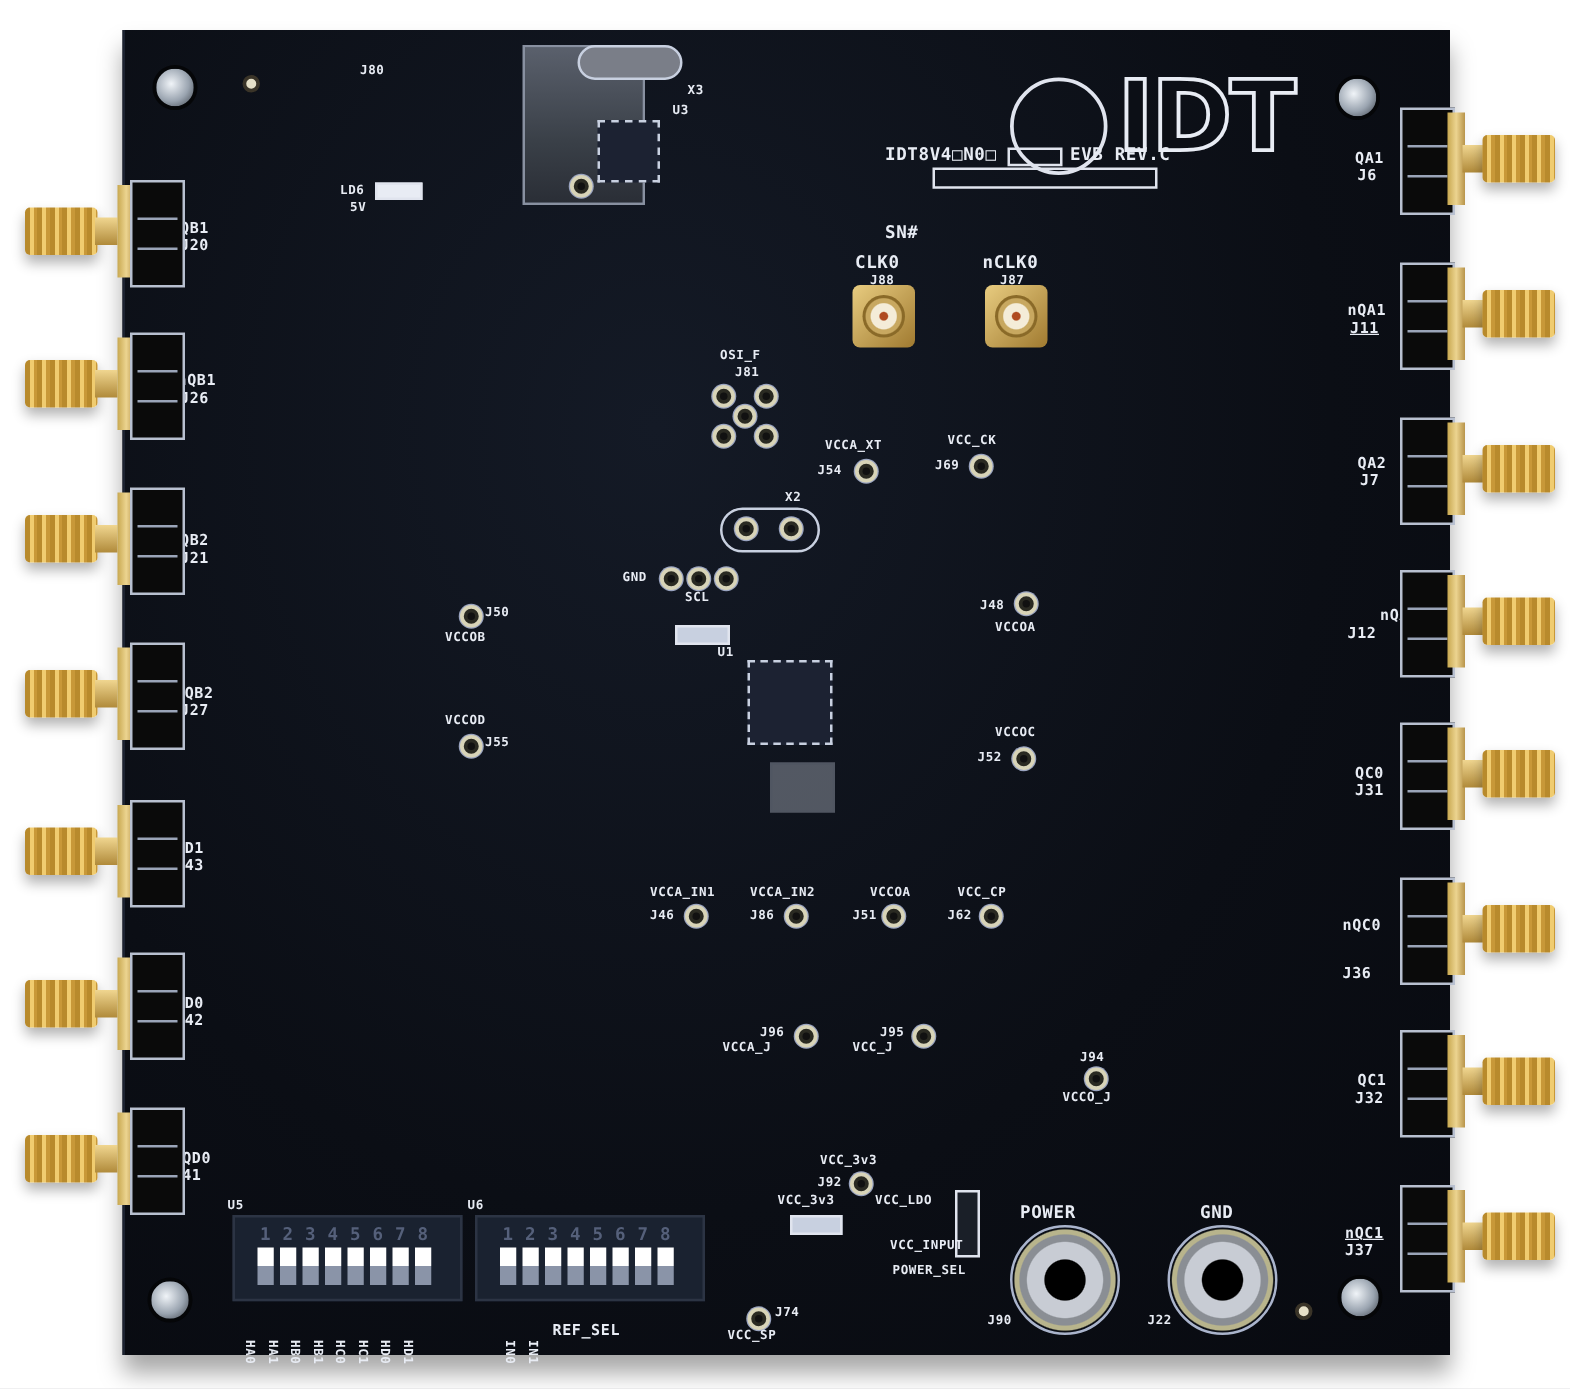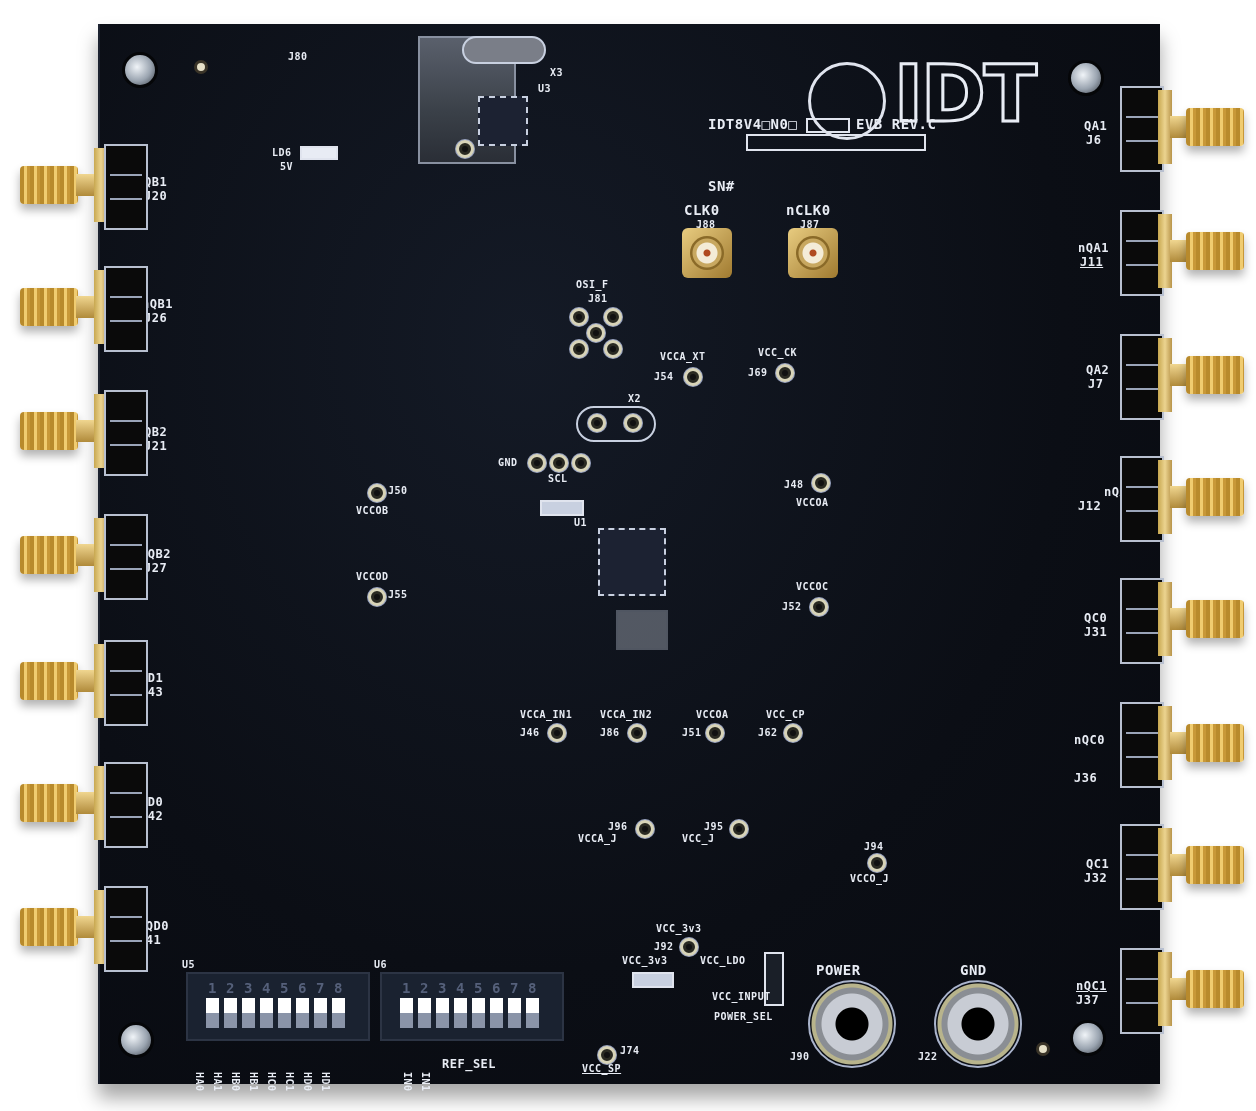--- a/index.html
+++ b/index.html
@@ -161,21 +161,21 @@
   <div class="tp" style="left:580px;top:914px;"></div>
   <div class="silk sm" style="left:522px;top:932px;">VCC_3v3</div>
   <div class="box" style="left:532px;top:948px;width:38px;height:12px;background:#c8d0e0;"></div>
   <div class="silk sm" style="left:600px;top:932px;">VCC_LDO</div>
   <div class="box" style="left:664px;top:928px;width:16px;height:50px;background:#1a1f28;"></div>
   <div class="silk sm" style="left:580px;top:968px;margin-left:32px;">VCC_INPUT</div>
   <div class="silk sm" style="left:614px;top:988px;">POWER_SEL</div>
 
   <div class="tp" style="left:498px;top:1022px;"></div>
   <div class="silk sm" style="left:520px;top:1022px;">J74</div>
-  <div class="silk sm" style="left:482px;top:1040px;text-decoration:underline;">VCC_SP</div>
+  <div class="silk sm" style="left:482px;top:1040px;">VCC_SP</div>
 
   <div class="silk" style="left:716px;top:940px;font-size:14px;">POWER</div>
   <div class="jack" style="left:708px;top:956px;"></div>
   <div class="silk sm" style="left:690px;top:1028px;">J90</div>
 
   <div class="silk" style="left:860px;top:940px;font-size:14px;">GND</div>
   <div class="jack" style="left:834px;top:956px;"></div>
   <div class="silk sm" style="left:818px;top:1028px;">J22</div>
 
   <div class="silk sm" style="left:82px;top:936px;">U5</div>

